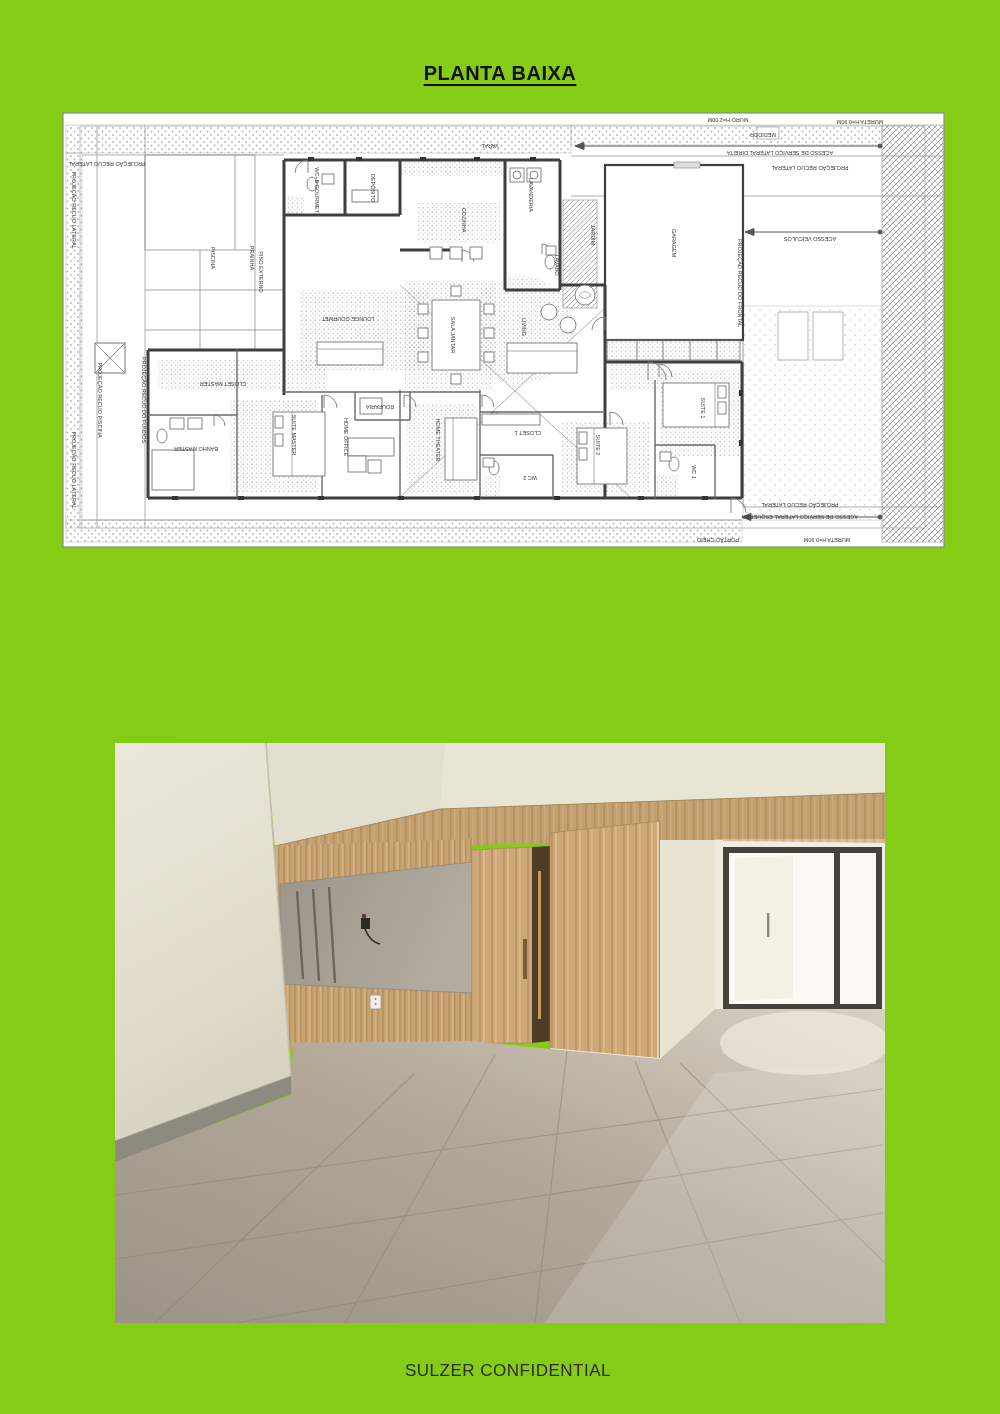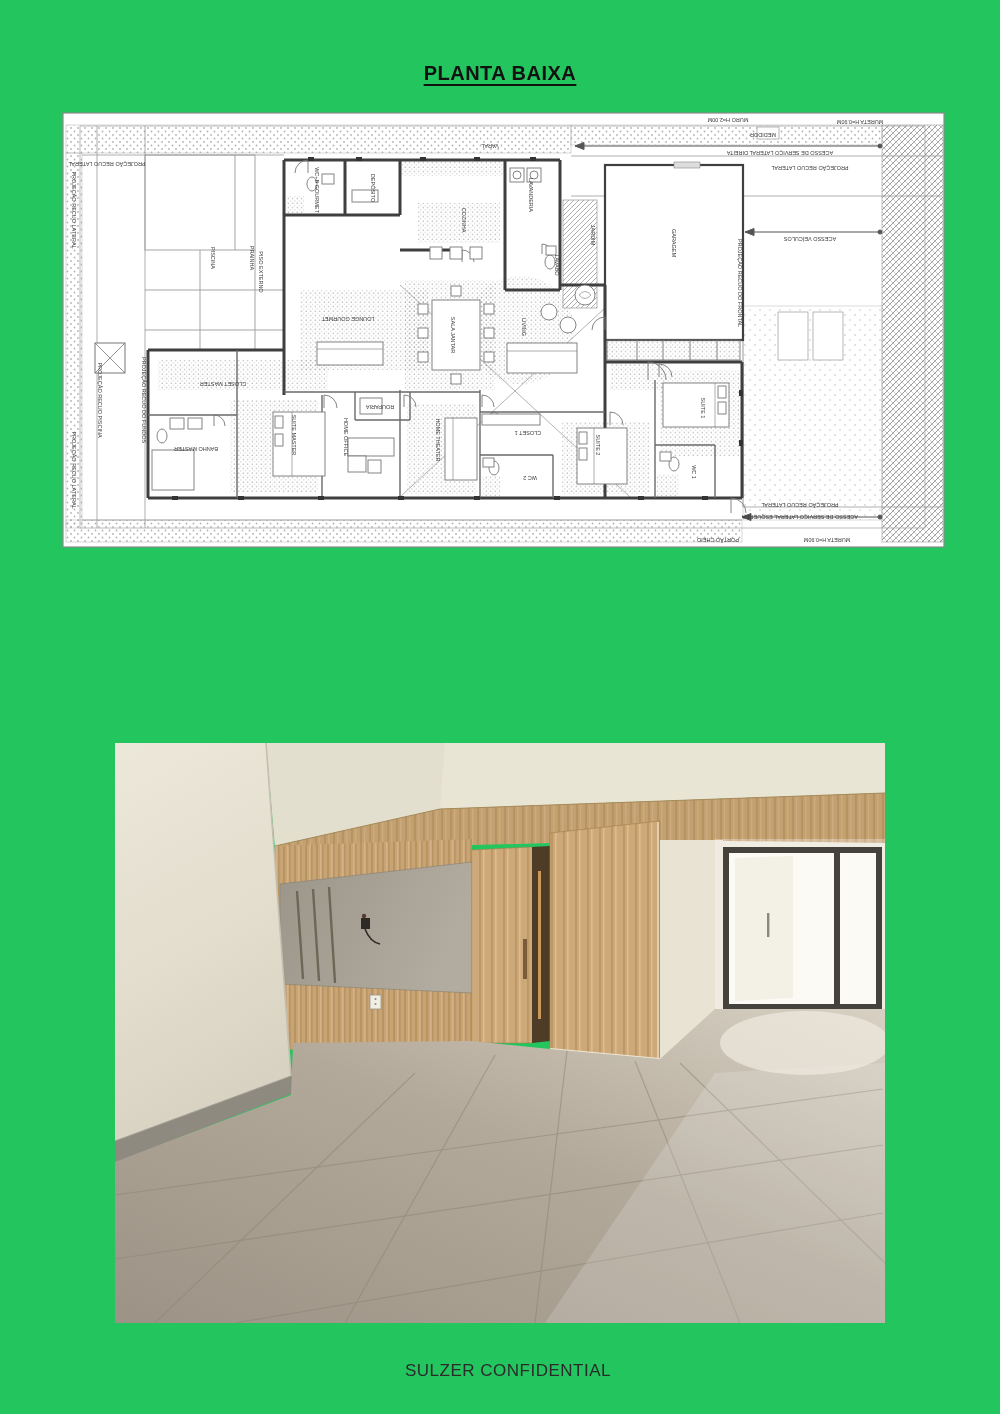--- a/index.html
+++ b/index.html
@@ -1,16 +1,16 @@
 <!DOCTYPE html>
 <html><head>
 <meta charset="utf-8">
 <style>
   html,body{margin:0;padding:0;background:#888;}
-  .page{position:relative;width:1000px;height:1414px;background:#22c55e;margin:0 auto;overflow:hidden;
+  .page{position:relative;width:1000px;height:1414px;background:#84cc16;margin:0 auto;overflow:hidden;
         font-family:"Liberation Sans",sans-serif;}
   .doc-title{position:absolute;left:0;width:100%;text-align:center;font-weight:bold;color:#111;
              font-size:20px;letter-spacing:.5px;text-decoration:underline;text-underline-offset:4px;
              text-decoration-thickness:2px;}
   #title-plan{top:62px;}
   #title-photos{top:660px;}
   .doc-footer{position:absolute;top:1361px;left:0;width:100%;text-align:center;font-size:17px;
               color:#2b2b2b;letter-spacing:.5px;padding-left:8px;}
   .plan-wrap{position:absolute;left:62px;top:112px;width:883px;height:436px;}
   .plan-wrap svg{position:absolute;left:0;top:0;}

